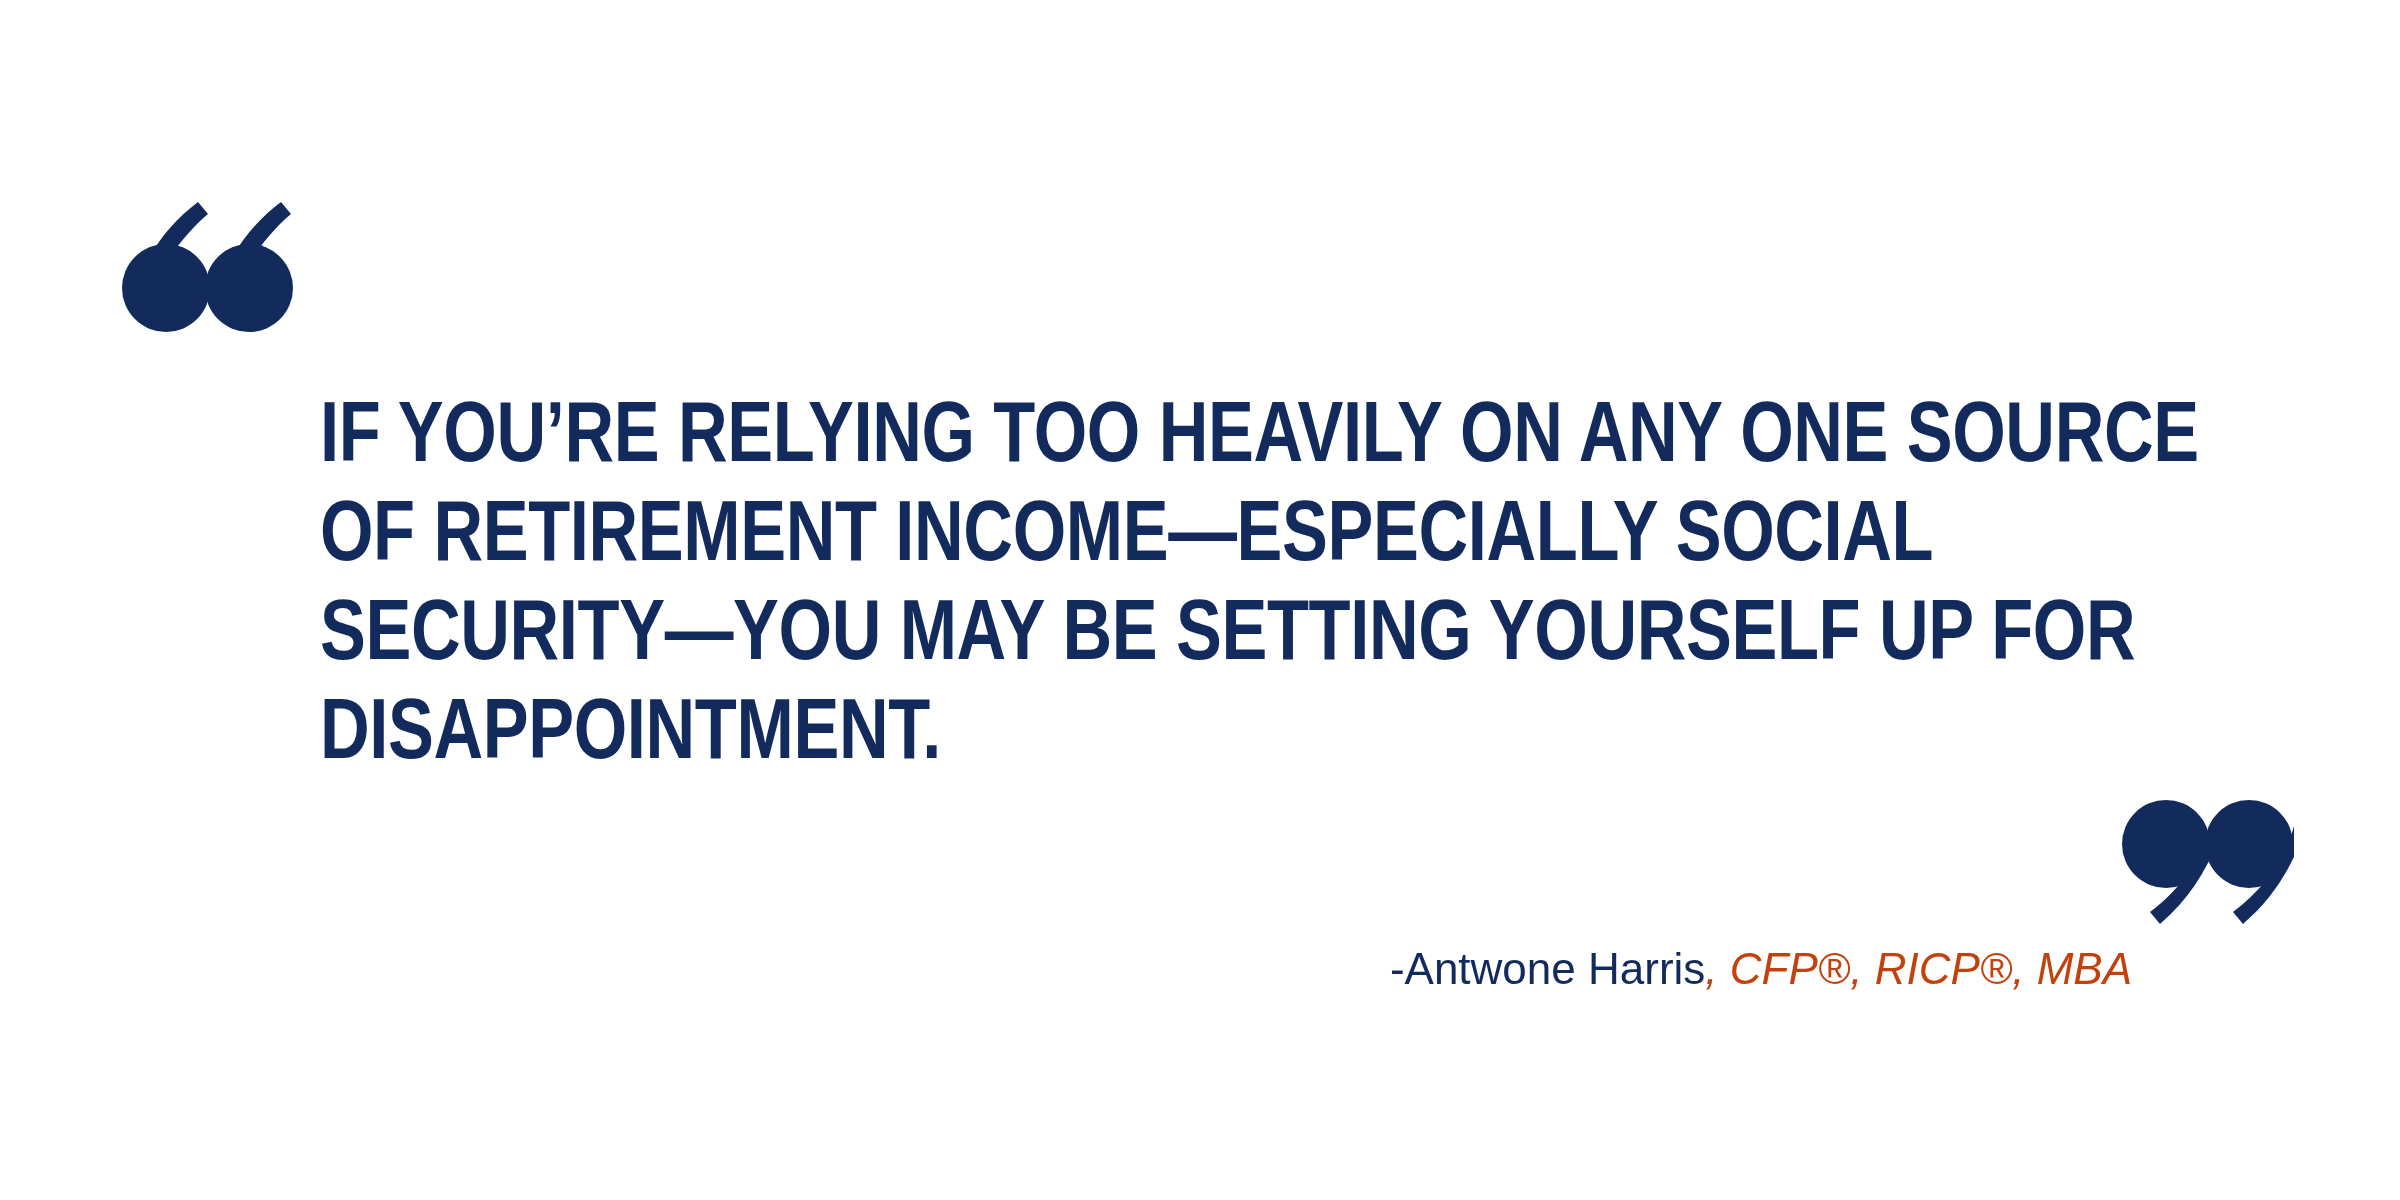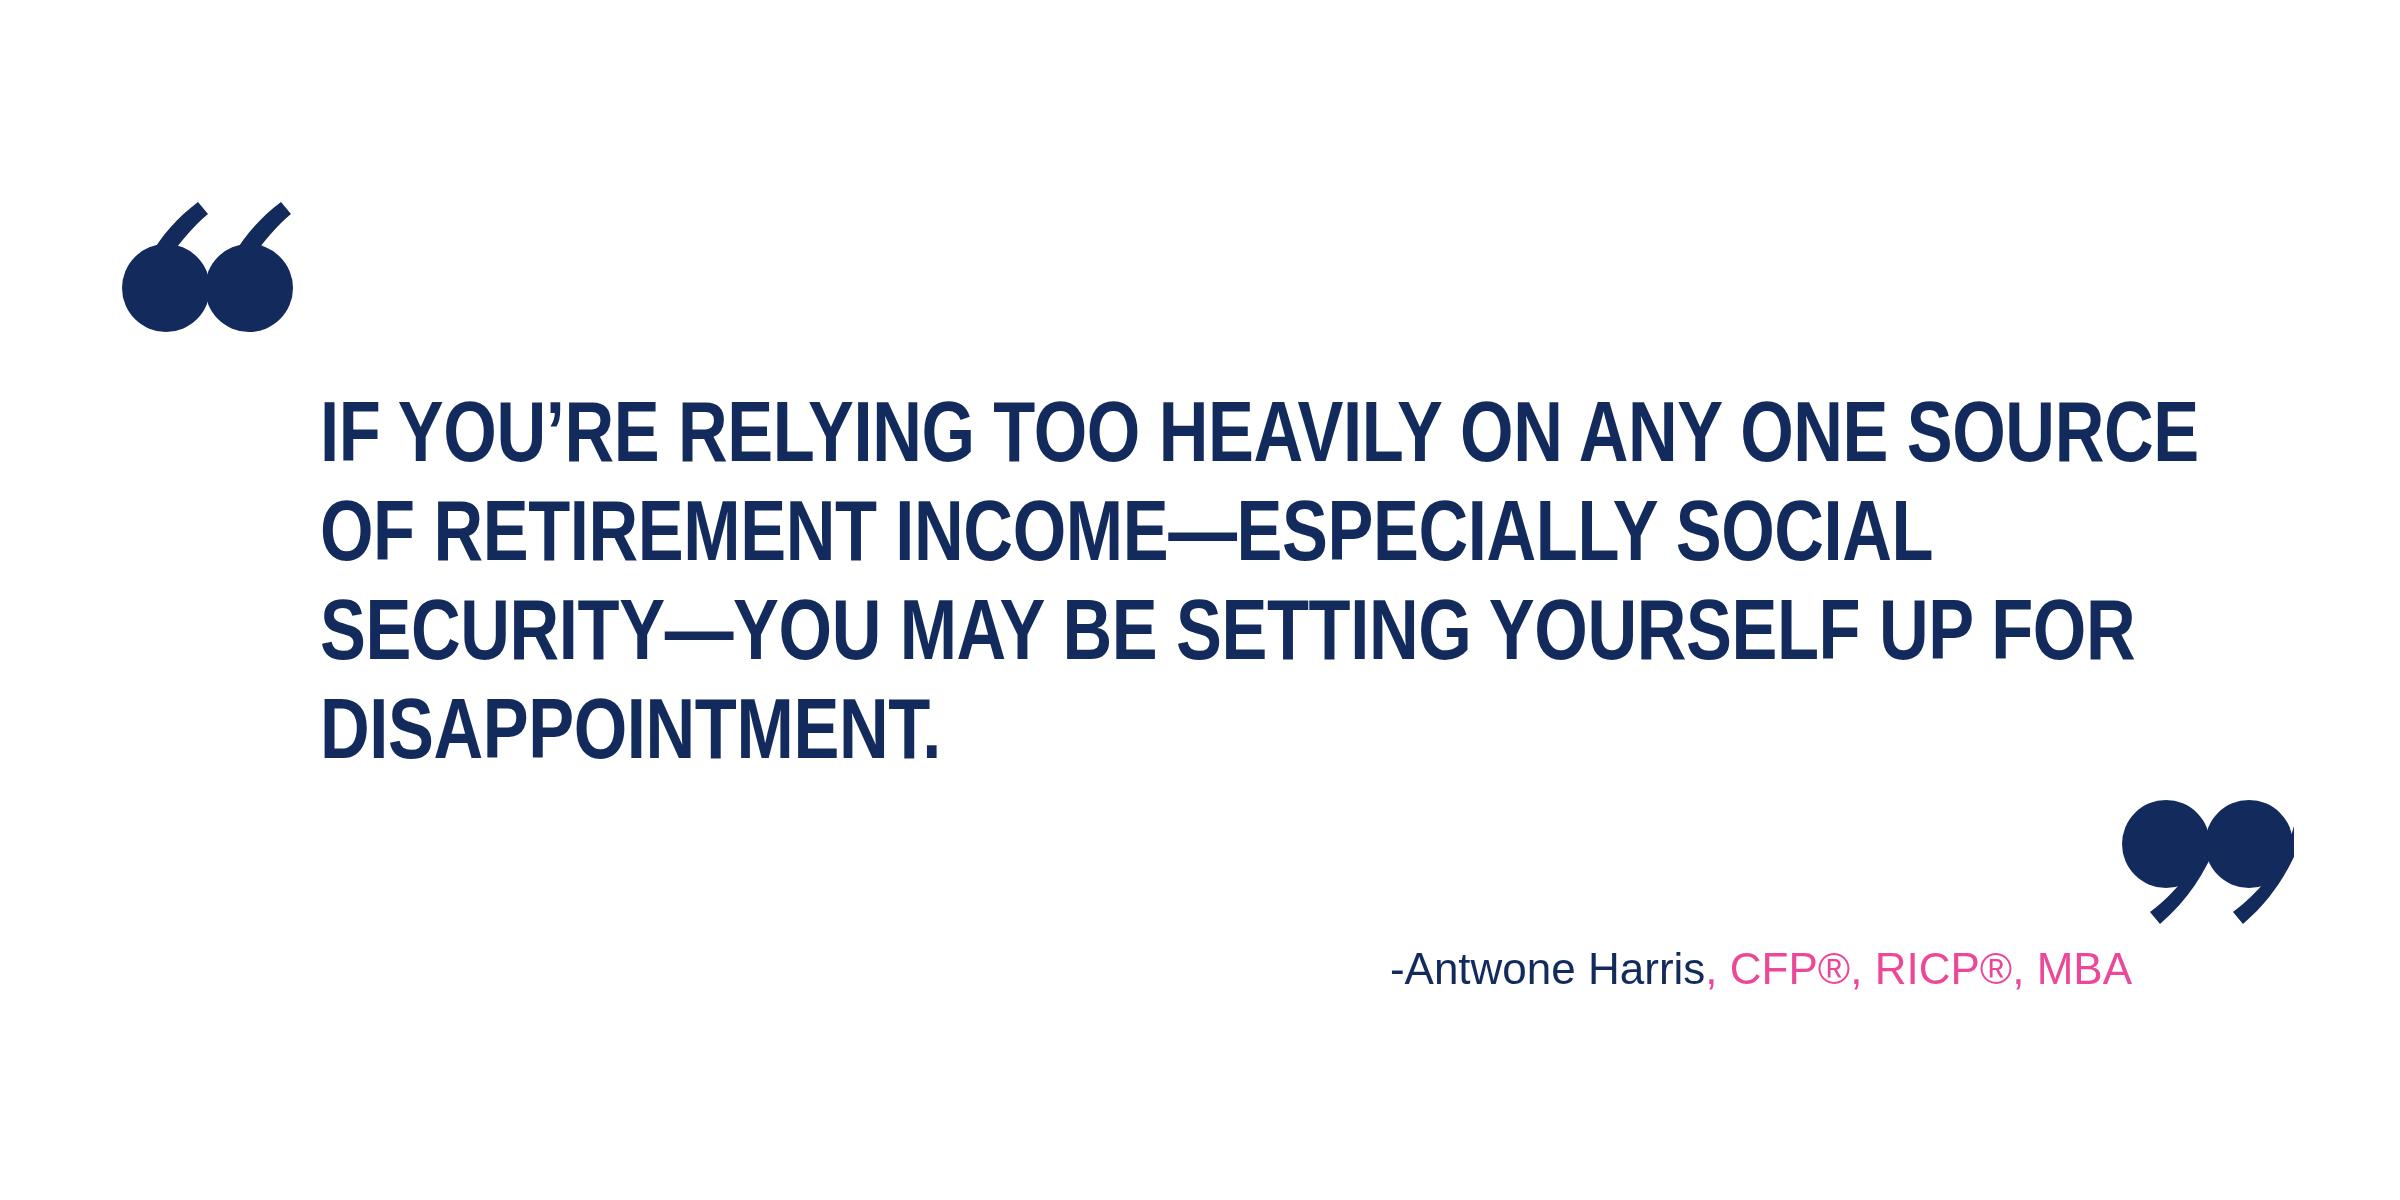--- a/index.html
+++ b/index.html
@@ -83,21 +83,22 @@
     white-space: nowrap;
   }
 
   .attribution .author {
     font-weight: 400;
     color: #132b5c;
   }
 
   .attribution .credentials {
     font-weight: 400;
-    color: #ec4899;
+    color: #c2410c;
+    font-style: italic;
   }
 </style>
 </head>
 <body>
 
 <div class="quote-card">
 
   <div class="quote-mark quote-mark-open">
     <svg viewBox="0 0 172 136" width="172" height="136" aria-hidden="true">
       <g fill="#132b5c">

